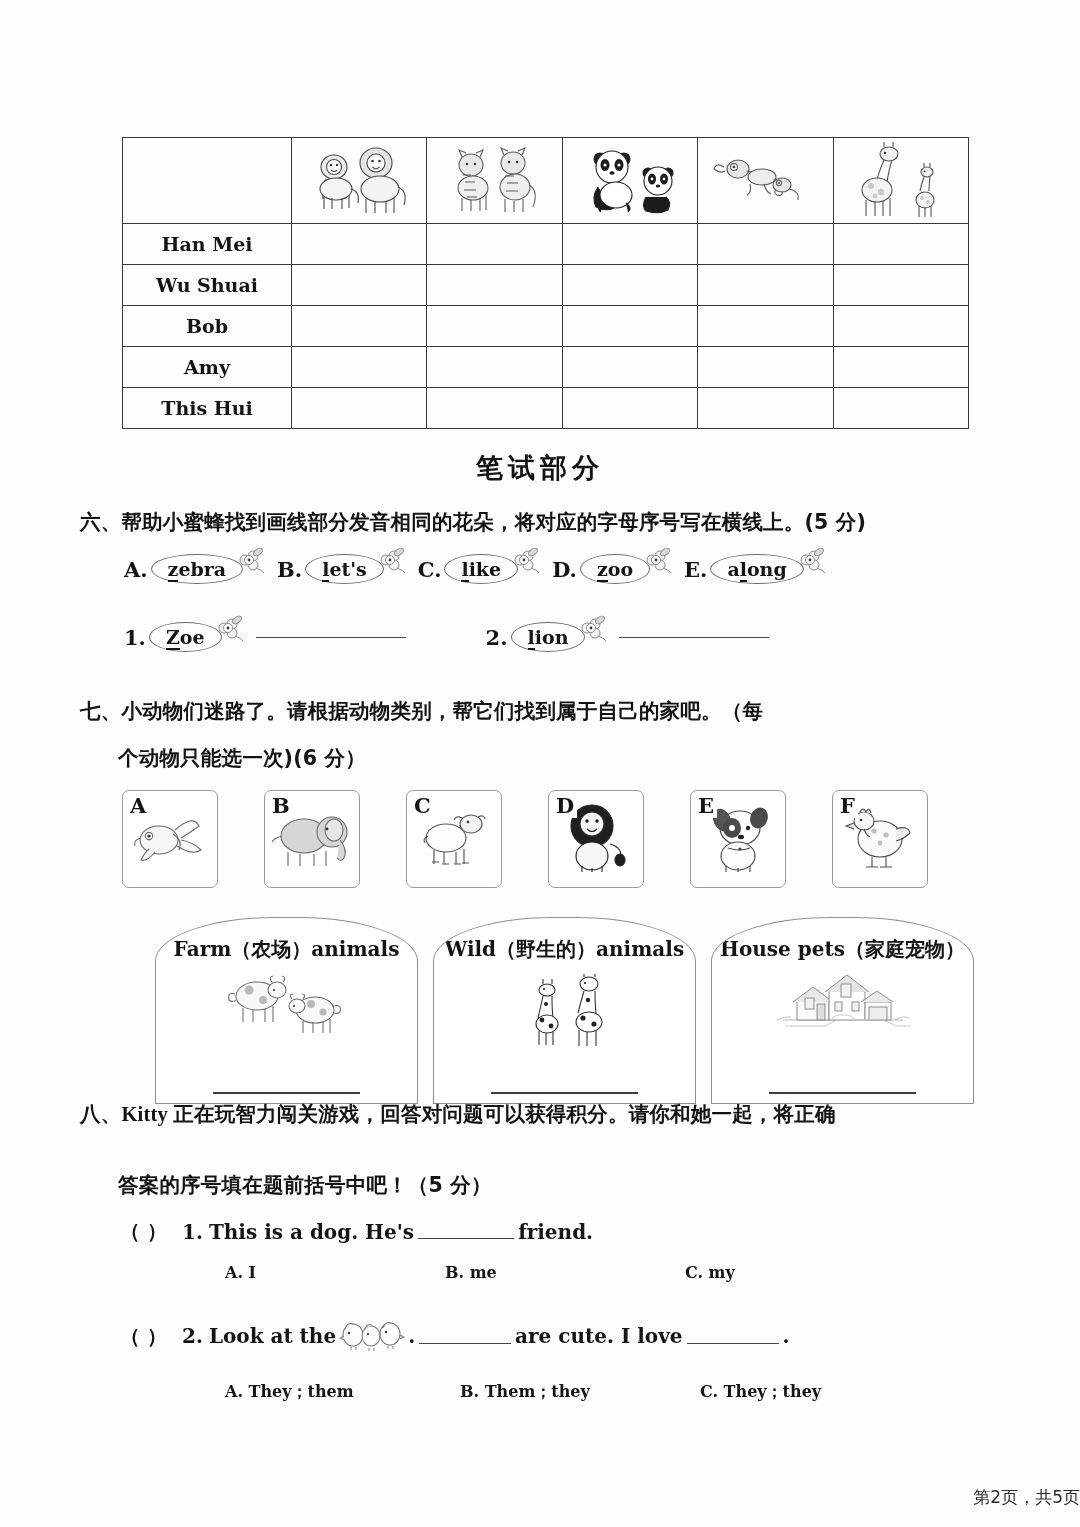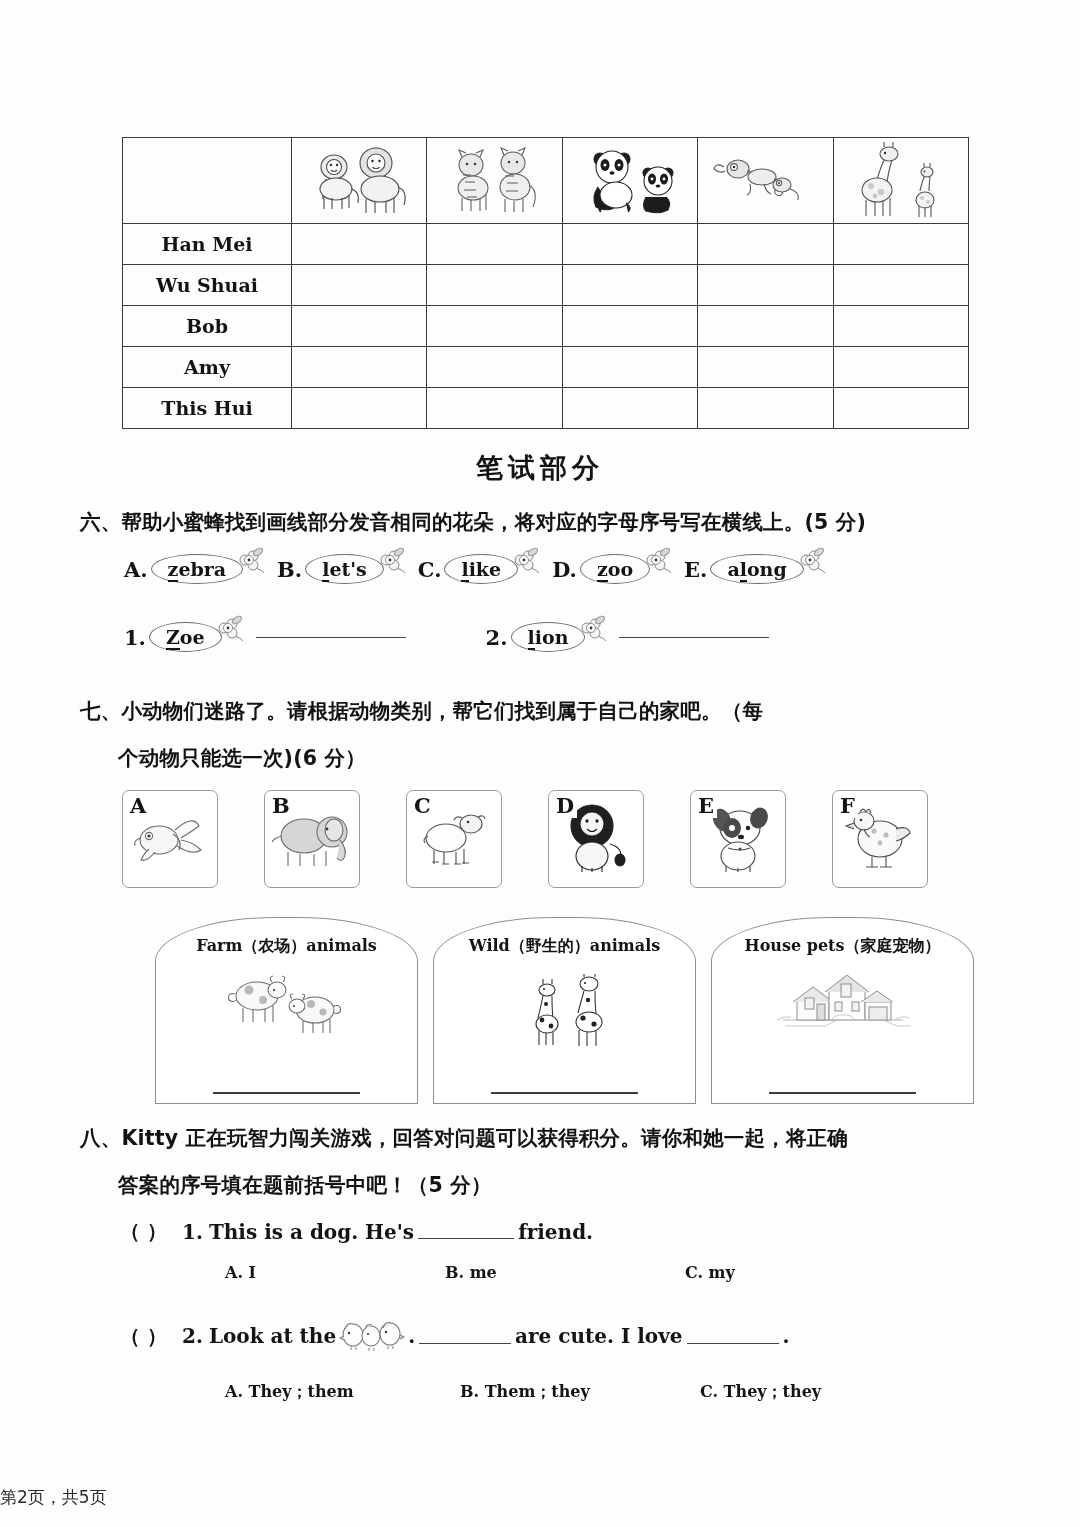--- a/index.html
+++ b/index.html
@@ -164,21 +164,21 @@
     overflow: hidden;
   }
   .arch-label {
     position: absolute;
     top: 18px;
     left: 0;
     width: 100%;
     text-align: center;
     font-family: "DejaVu Serif", "Liberation Serif", serif;
     font-weight: 700;
-    font-size: 16px;
+    font-size: 20px;
     color: #141414;
     white-space: nowrap;
   }
   .arch-art {
     position: absolute;
     top: 56px;
     left: 0;
     width: 100%;
     display: flex;
     align-items: center;
@@ -222,21 +222,21 @@
     border-bottom: 1.5px solid #444;
     height: 14px;
     margin: 0 4px;
   }
 
   .footer {
     position: absolute;
     left: 0;
     bottom: 18px;
     width: 100%;
-    text-align: left;
+    text-align: right;
     font-family: "DejaVu Sans", "Liberation Sans", sans-serif;
     font-size: 17px;
     color: #2a2a2a;
   }
 </style>
 </head>
 <body>
 
 <div class="page">
 
@@ -747,21 +747,21 @@
           <rect x="106" y="33" width="18" height="13" fill="#eeeeee"></rect>
           <path d="M14 46 q6 -4 14 -3 M132 46 q8 -5 14 -2" stroke="#c2c2c2"></path>
           <path d="M22 52 h40 l12 -6 h46 l14 6 h14" stroke="#c8c8c8"></path>
           <path d="M68 46 q4 -6 12 -5 q8 -1 12 5" stroke="#cacaca"></path>
         </g>
       </svg>
     </div>
     <div class="arch-line"></div>
   </div>
 
-  <div class="q-head" style="left:80px; top:1124px;">八、Kitty 正在玩智力闯关游戏，回答对问题可以获得积分。请你和她一起，将正确</div>
+  <div class="q-head" style="left:80px; top:1100px;font-family:Liberation Serif, serif;">八、Kitty 正在玩智力闯关游戏，回答对问题可以获得积分。请你和她一起，将正确</div>
   <div class="q-head" style="left:118px; top:1171px;">答案的序号填在题前括号中吧！（5 分）</div>
 
   <div class="mc-q" style="left:120px; top:1218px;">
     <span class="mc-paren">（      ）</span>
     <span>1.</span>
     <span style="margin-left:6px;">This is a dog. He's</span>
     <span class="blank-in" style="width:96px;"></span>
     <span>friend.</span>
   </div>
 

